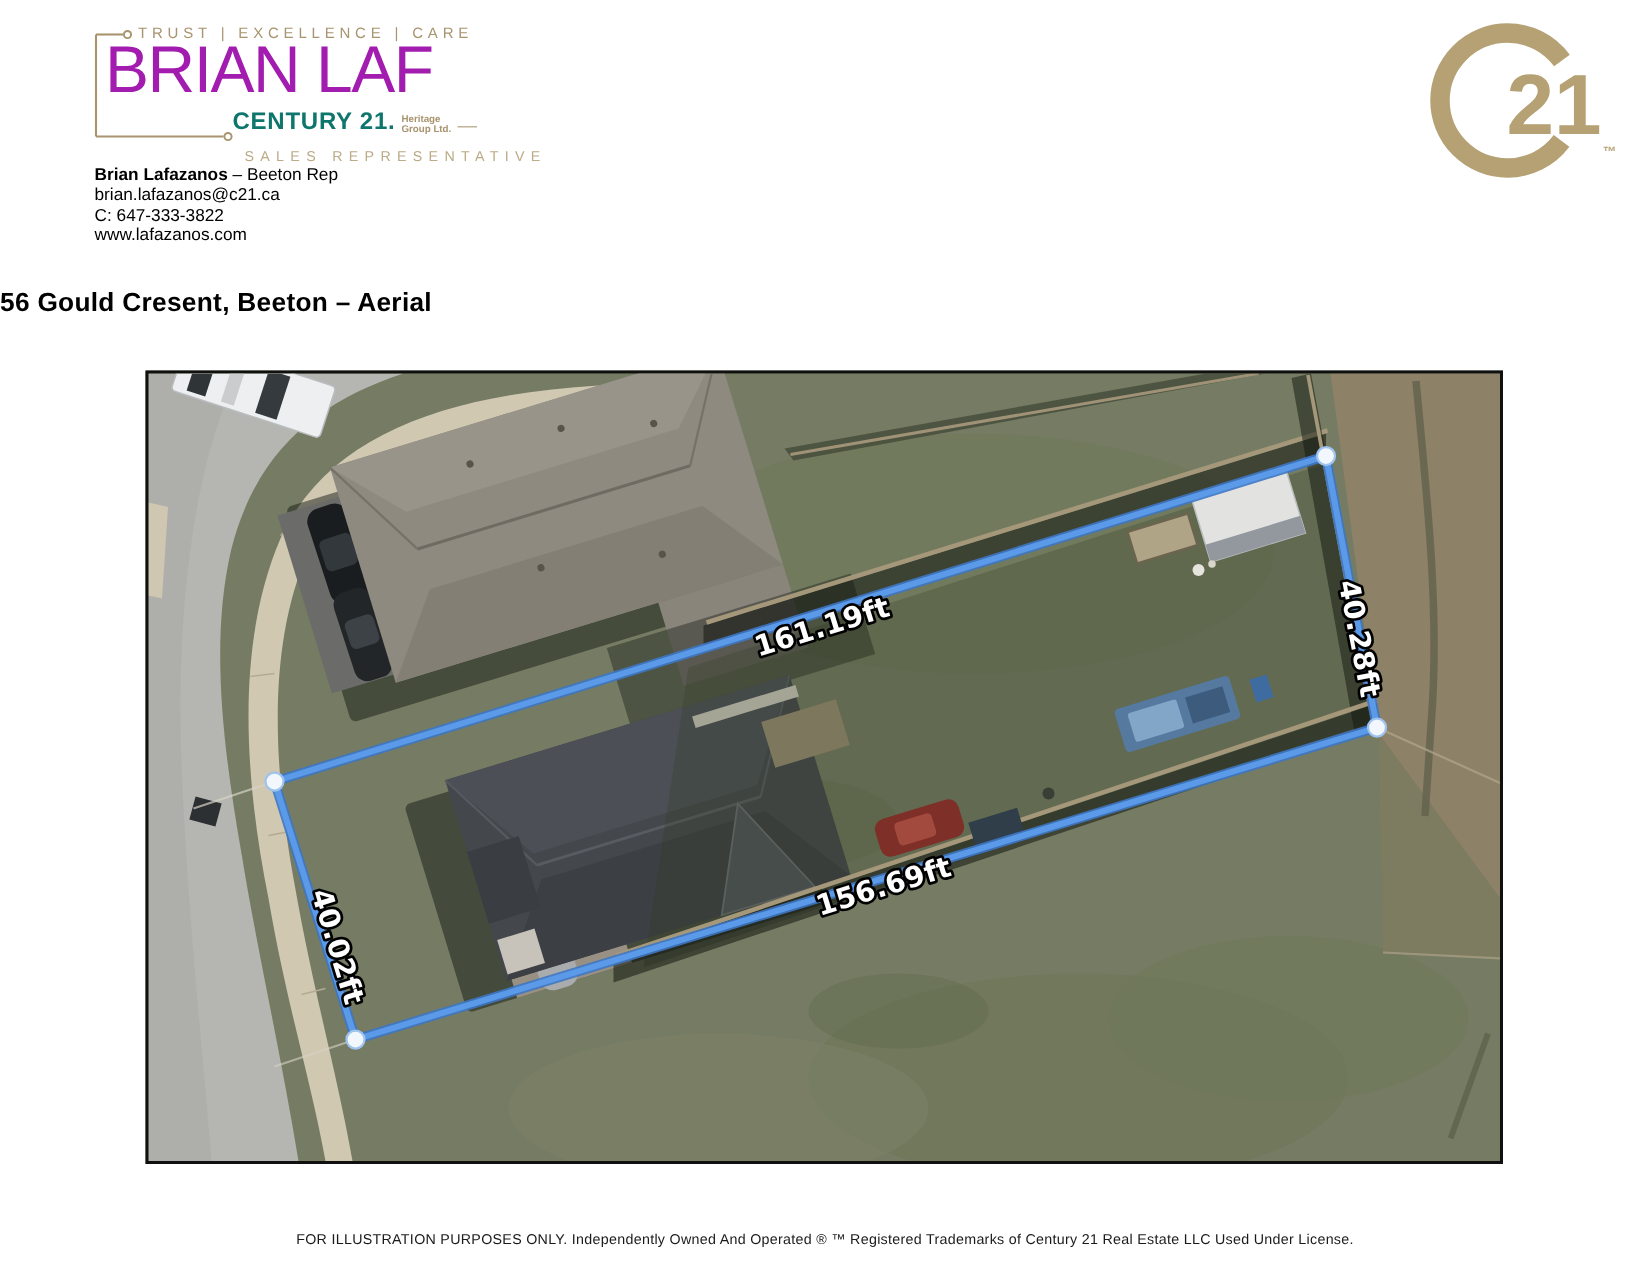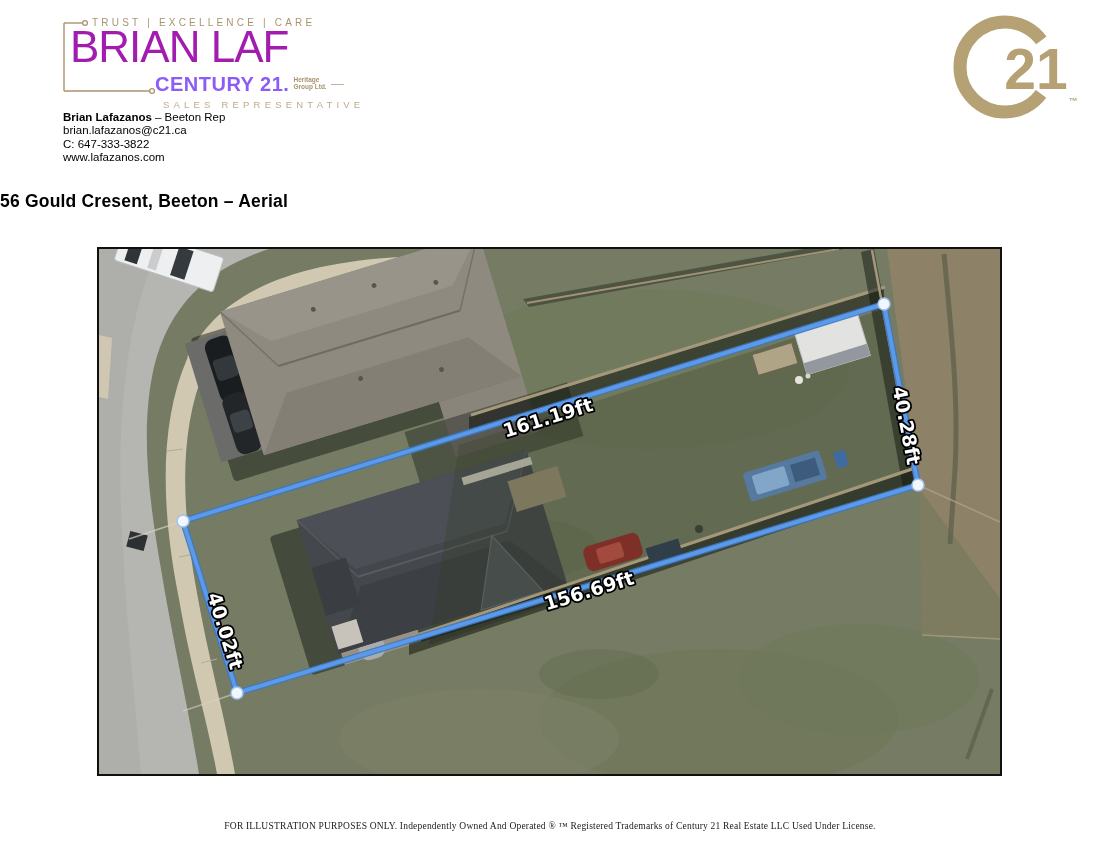--- a/index.html
+++ b/index.html
@@ -11,21 +11,21 @@
   .bracket{position:absolute;left:56px;top:14px;}
   .tagline{
     position:absolute;left:92px;top:17px;font-size:10px;font-weight:400;
     letter-spacing:3.2px;color:#a8946e;white-space:nowrap;
   }
   .agent-logo{
     position:absolute;left:70px;top:25px;font-size:44px;font-weight:400;
     letter-spacing:-1px;color:#a21caf;white-space:nowrap;line-height:1;
   }
   .brand-row{position:absolute;left:155px;top:74px;display:flex;align-items:flex-start;}
-  .brand-name{font-size:20px;font-weight:800;color:#8b5cf6;letter-spacing:.5px;line-height:1;}
+  .brand-name{font-size:16px;font-weight:800;color:#0f766e;letter-spacing:.5px;line-height:1;}
   .brokerage{margin-left:4px;margin-top:2px;font-size:6.5px;line-height:7px;color:#a8946e;font-weight:600;}
   .brokerage-rule{width:13px;height:1px;background:#a8946e;opacity:.7;margin-left:4px;margin-top:10px;}
   .role{
     position:absolute;left:163px;top:99px;font-size:9.5px;font-weight:400;
     letter-spacing:4.2px;color:#bcab87;white-space:nowrap;
   }
   
   .contact{position:absolute;left:63px;top:111px;font-size:11.5px;line-height:13.4px;}
   .contact b{font-weight:700;}
   
@@ -43,21 +43,21 @@
   .aerial-frame svg{display:block;}
   svg text.meas{
     font-family:"DejaVu Sans","Liberation Sans",sans-serif;font-size:19px;font-weight:700;
     letter-spacing:.3px;fill:#ffffff;stroke:#000000;stroke-width:3.6px;
     paint-order:stroke;stroke-linejoin:round;text-anchor:middle;
   }
   .seal text{font-family:"Liberation Sans",sans-serif;font-weight:800;}
   
   .disclaimer{
     position:absolute;left:0;right:0;top:821px;text-align:center;
-    font-size:9.5px;color:#1a1a1a;letter-spacing:.2px;font-family:Liberation Serif, serif;
+    font-size:9.5px;color:#1a1a1a;letter-spacing:.2px;
   }
 </style>
 </head>
 <body>
 
 <svg class="bracket" width="110" height="90" viewBox="0 0 110 90">
   <line x1="26" y1="9" x2="8" y2="9" stroke="#a8946e" stroke-width="1.4"></line>
   <line x1="8" y1="9" x2="8" y2="77" stroke="#a8946e" stroke-width="1.4"></line>
   <line x1="8" y1="77" x2="93" y2="77" stroke="#a8946e" stroke-width="1.4"></line>
   <circle cx="29" cy="9" r="2.4" fill="none" stroke="#a8946e" stroke-width="1.3"></circle>

